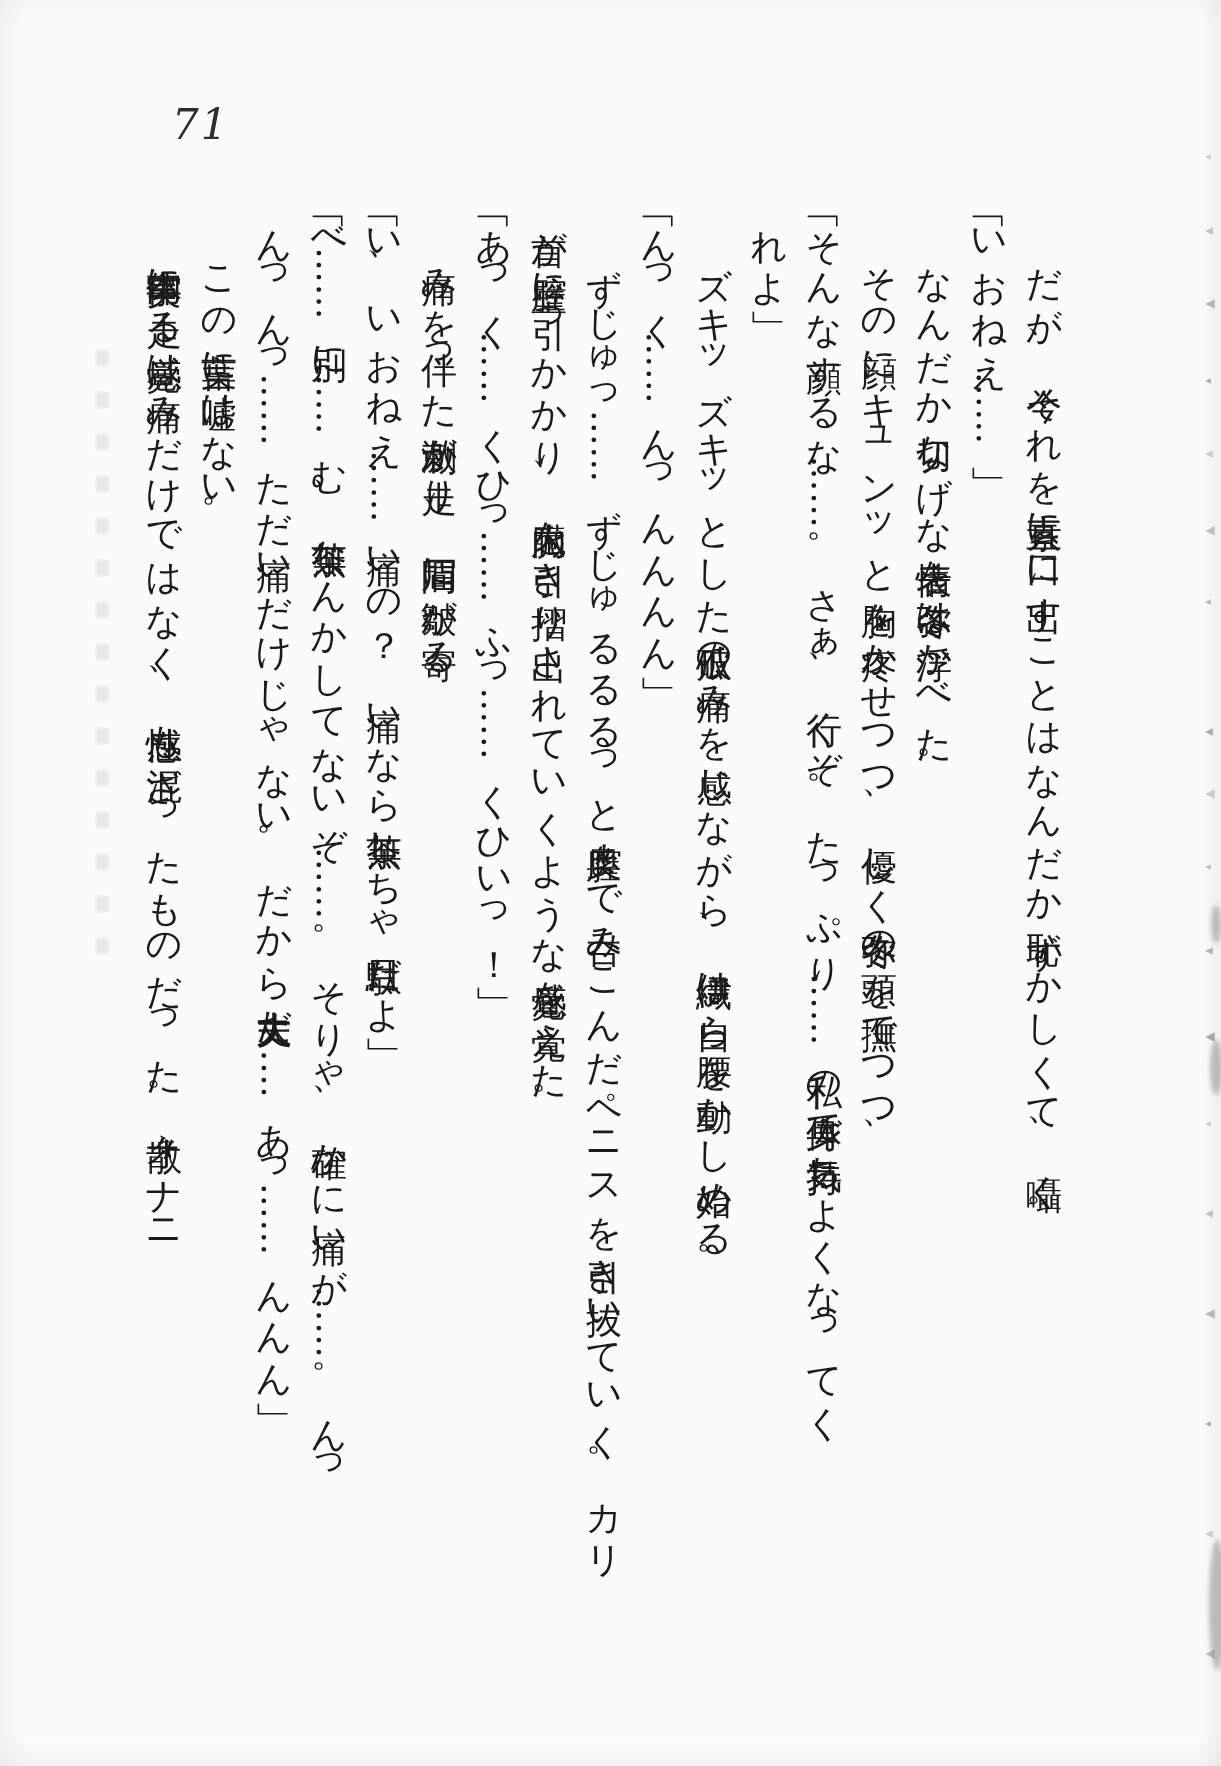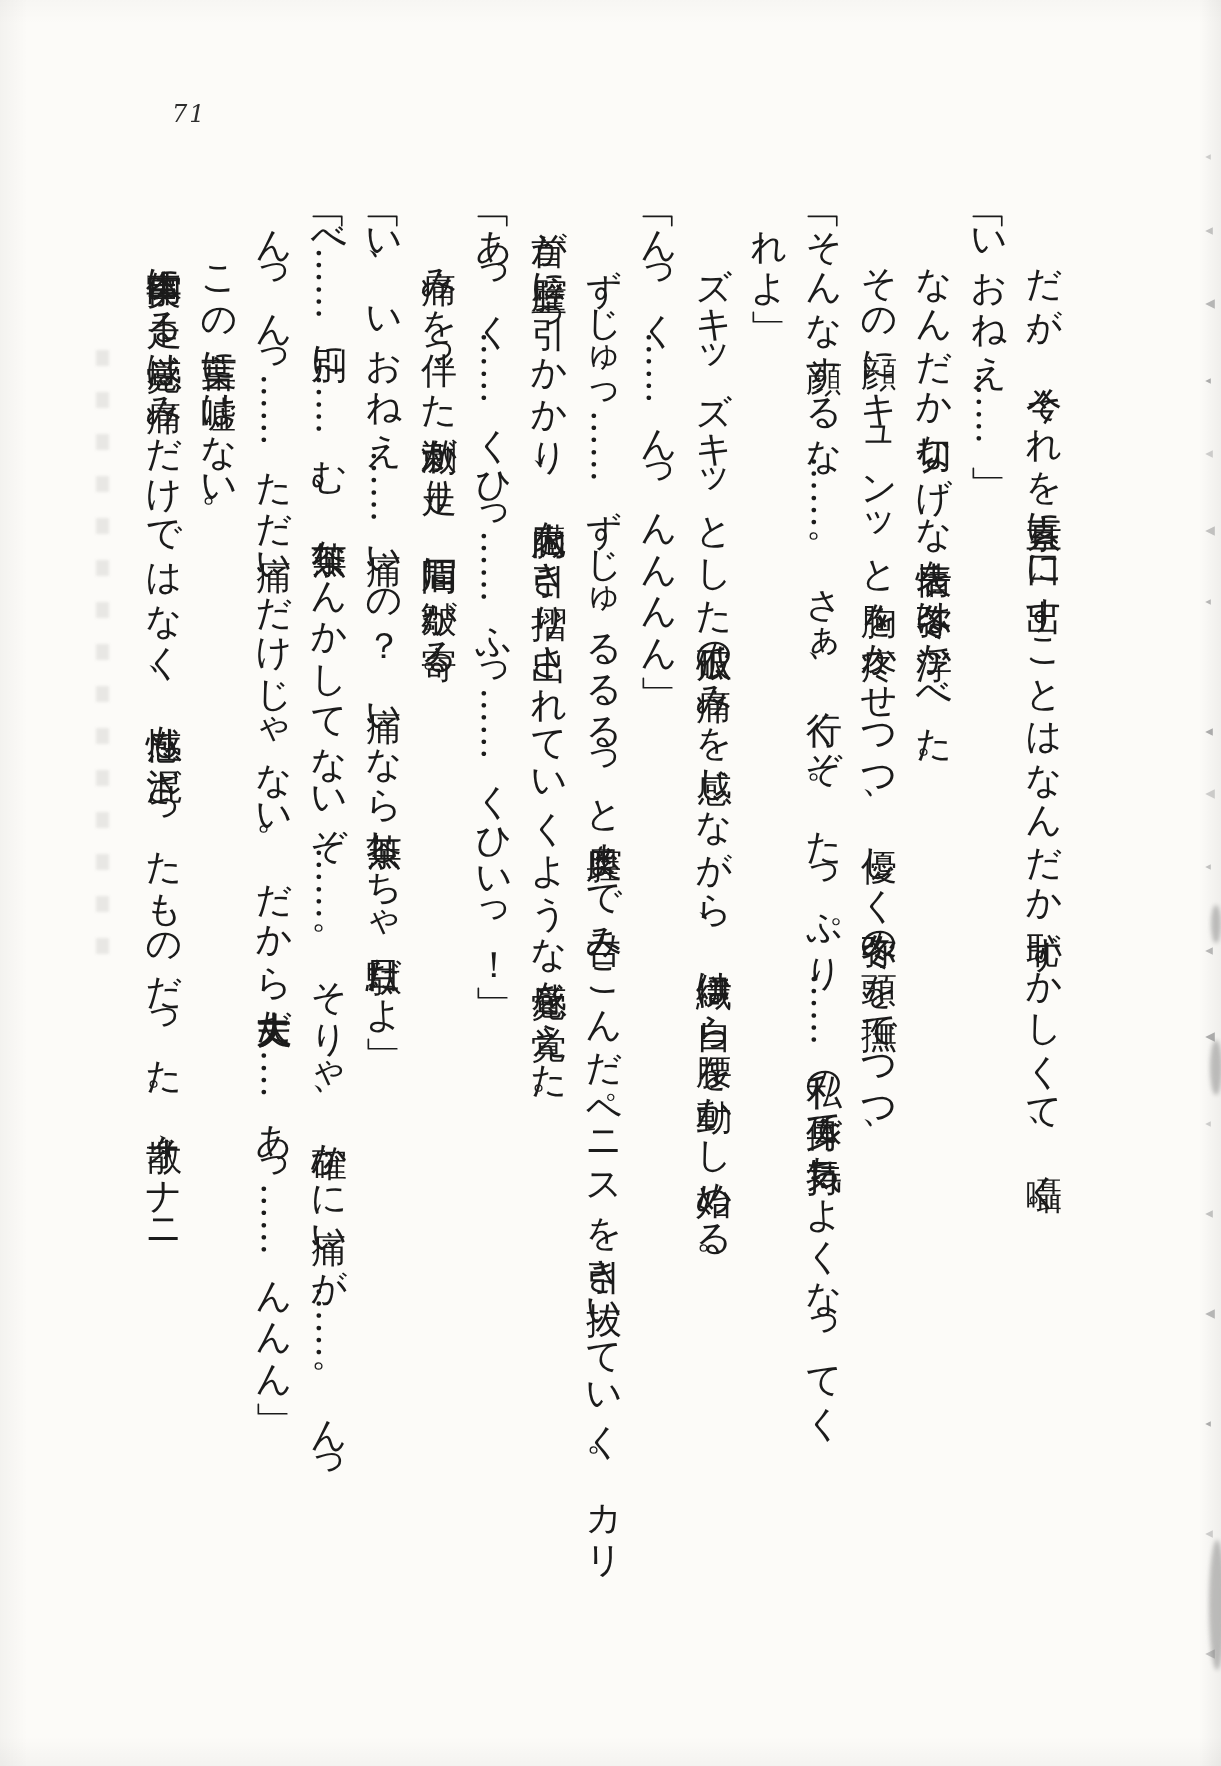--- a/index.html
+++ b/index.html
@@ -15,21 +15,21 @@
   #stage::before{
     content:"";position:absolute;inset:0;pointer-events:none;
     background:
       linear-gradient(to right, rgba(0,0,0,0.035), rgba(0,0,0,0) 28px),
       linear-gradient(to left,  rgba(0,0,0,0.05),  rgba(0,0,0,0) 22px),
       linear-gradient(to top,   rgba(0,0,0,0.03),  rgba(0,0,0,0) 30px),
       linear-gradient(to bottom,rgba(0,0,0,0.02),  rgba(0,0,0,0) 24px);
   }
   .page-number{
     position:absolute;left:172px;top:100px;
-    font-size:24px;font-style:italic;color:#2e2e2e;
+    font-size:42px;font-style:italic;color:#2e2e2e;
     letter-spacing:2px;
   }
   .text-block{
     position:absolute;top:205px;right:149px;
     height:1400px;
     writing-mode:vertical-rl;
     text-orientation:mixed;
     font-size:36px;
     line-height:55px;
     letter-spacing:0.5px;

